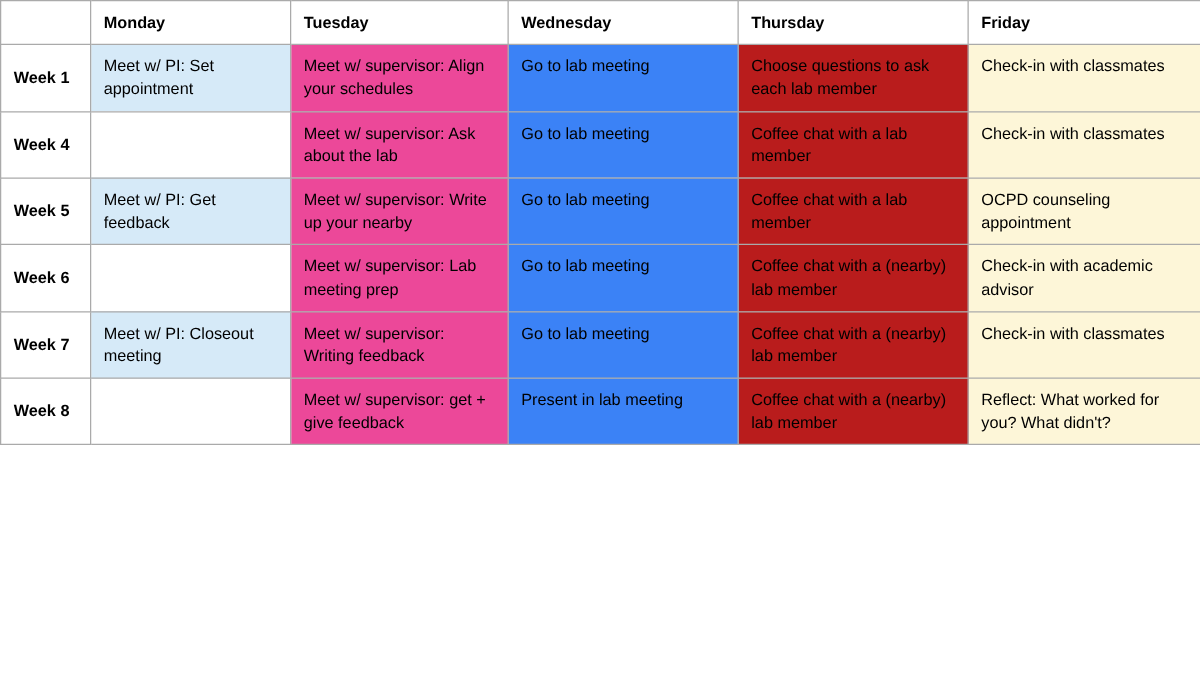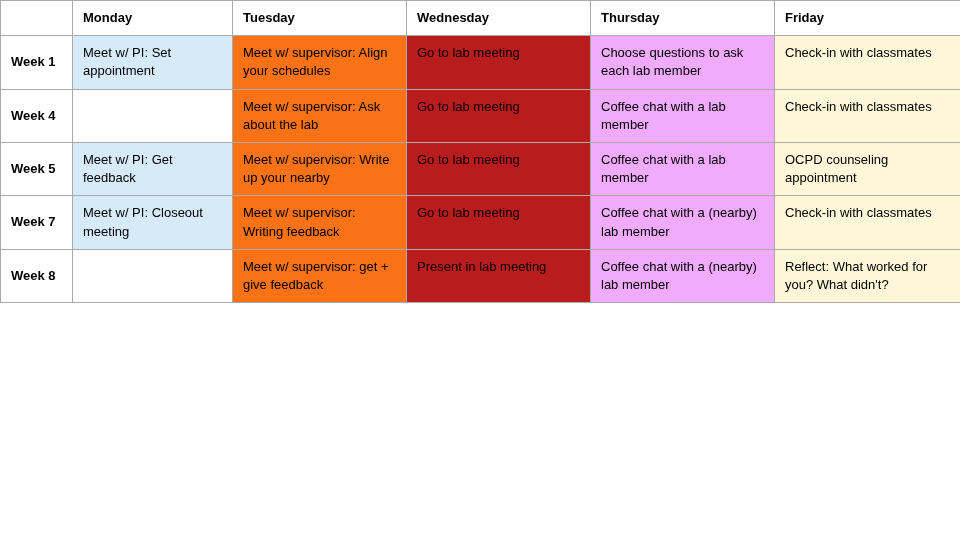--- a/index.html
+++ b/index.html
@@ -33,23 +33,23 @@
     
     col.col-week   { width: 72px; }
     col.col-mon    { width: 160px; }
     col.col-tue    { width: 174px; }
     col.col-wed    { width: 184px; }
     col.col-thu    { width: 184px; }
     col.col-fri    { width: 186px; }
 
     
     .bg-mon   { background-color: #d6eaf8; } 
-    .bg-tue   { background-color: #f97316; margin-left: 25px; } 
-    .bg-wed   { background-color: #b91c1c; } 
-    .bg-thu   { background-color: #f0abfc; } 
+    .bg-tue   { background-color: #ec4899; margin-left: 25px; } 
+    .bg-wed   { background-color: #3b82f6; } 
+    .bg-thu   { background-color: #b91c1c; } 
     .bg-fri   { background-color: #fdf6d8; } 
 
     
     .empty    { background-color: #fff; }
   </style>
 </head>
 <body>
 
 <table>
   <colgroup>
@@ -89,20 +89,28 @@
       </tr>
       <tr>
         <td class="week-label">Week 5</td>
         <td class="bg-mon">Meet w/ PI: Get feedback</td>
         <td class="bg-tue">Meet w/ supervisor: Write up your nearby</td>
         <td class="bg-wed">Go to lab meeting</td>
         <td class="bg-thu">Coffee chat with a lab member</td>
         <td class="bg-fri">OCPD counseling appointment</td>
       </tr>
       <tr>
+        <td class="week-label">Week 6</td>
+        <td class="empty"></td>
+        <td class="bg-tue">Meet w/ supervisor: Lab meeting prep</td>
+        <td class="bg-wed">Go to lab meeting</td>
+        <td class="bg-thu">Coffee chat with a (nearby) lab member</td>
+        <td class="bg-fri">Check-in with academic advisor</td>
+      </tr>
+      <tr>
         <td class="week-label">Week 7</td>
         <td class="bg-mon">Meet w/ PI: Closeout meeting</td>
         <td class="bg-tue">Meet w/ supervisor: Writing feedback</td>
         <td class="bg-wed">Go to lab meeting</td>
         <td class="bg-thu">Coffee chat with a (nearby) lab member</td>
         <td class="bg-fri">Check-in with classmates</td>
       </tr>
       <tr>
         <td class="week-label">Week 8</td>
         <td class="empty"></td>

